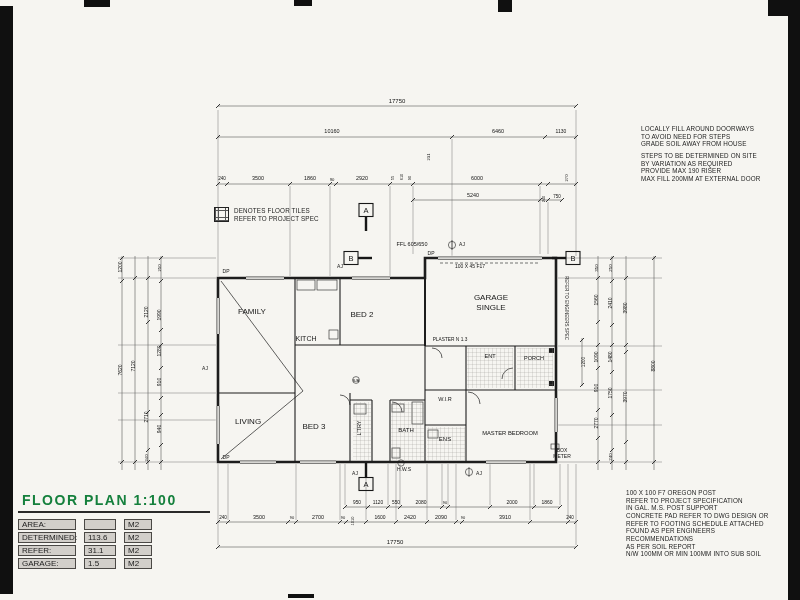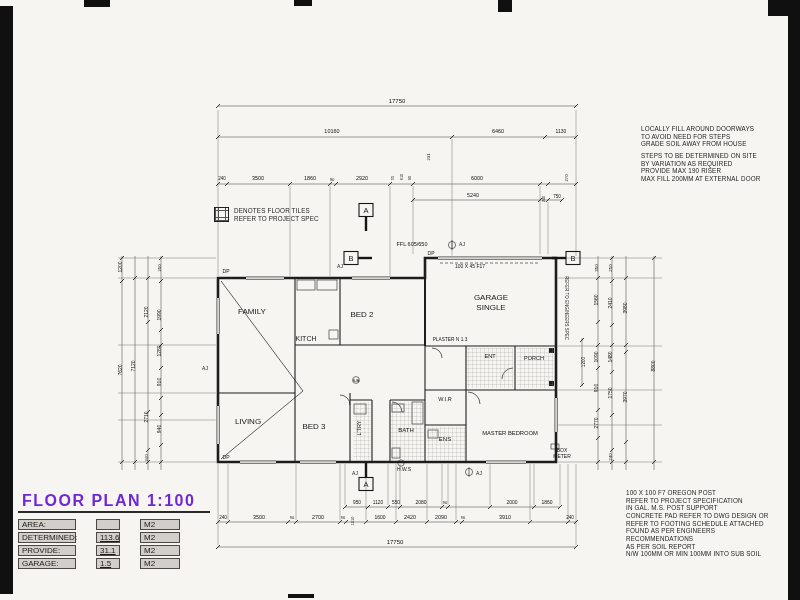--- a/index.html
+++ b/index.html
@@ -13,28 +13,28 @@
   .notes{position:absolute;font-size:6.3px;line-height:1.22;letter-spacing:.15px;color:#222;}
   .notes .gap{margin-top:4px;}
   
   .legend{position:absolute;left:214px;top:207px;display:flex;gap:5px;align-items:flex-start;}
   .legend-swatch{width:13px;height:13px;border:1px solid #222;
      background:
        repeating-linear-gradient(0deg,#555 0,#555 .6px,transparent .6px,transparent 3.4px),
        repeating-linear-gradient(90deg,#555 0,#555 .6px,transparent .6px,transparent 3.4px);}
   .legend-text{font-size:6.3px;line-height:1.25;letter-spacing:.15px;}
   
-  .fp-title{position:absolute;left:22px;top:492px;font-size:16px;font-weight:700;
-            letter-spacing:1.5px;color:#6d28d9;}
+  .fp-title{position:absolute;left:22px;top:492px;font-size:14px;font-weight:700;
+            letter-spacing:1.5px;color:#15803d;}
   .fp-underline{position:absolute;left:18px;top:511px;width:192px;height:1.6px;background:#2a2a2a;}
   .area-table{position:absolute;left:18px;top:519px;}
-  .area-row{display:flex;gap:20px;margin-bottom:2px;}
+  .area-row{display:flex;gap:8px;margin-bottom:2px;}
   .cell{background:var(--cellbg,#d2cfca);border:1px solid #4a4845;height:11px;
         display:flex;align-items:center;padding:0 3px;font-size:8px;box-sizing:border-box;}
-  .c1{width:58px;} .c2{width:24px;text-decoration:underline;} .c3{width:40px;}
+  .c1{width:58px;} .c2{width:32px;} .c3{width:28px;}
 </style>
 </head>
 <body>
 
 <div class="page">
 
   <div class="smudge" style="left:0;top:6px;width:13px;height:588px;"></div>
   <div class="smudge" style="left:788px;top:0;width:12px;height:600px;"></div>
   <div class="smudge" style="left:84px;top:0;width:26px;height:7px;"></div>
   <div class="smudge" style="left:294px;top:0;width:18px;height:6px;"></div>
@@ -445,21 +445,21 @@
       <div class="cell c1">AREA:</div>
       <div class="cell c2"></div>
       <div class="cell c3">M2</div>
     </div>
     <div class="area-row">
       <div class="cell c1">DETERMINED:</div>
       <div class="cell c2">113.6</div>
       <div class="cell c3">M2</div>
     </div>
     <div class="area-row">
-      <div class="cell c1">PROVIDE:</div>
+      <div class="cell c1">REFER:</div>
       <div class="cell c2">31.1</div>
       <div class="cell c3">M2</div>
     </div>
     <div class="area-row">
       <div class="cell c1">GARAGE:</div>
       <div class="cell c2">1.5</div>
       <div class="cell c3">M2</div>
     </div>
   </div>
 

